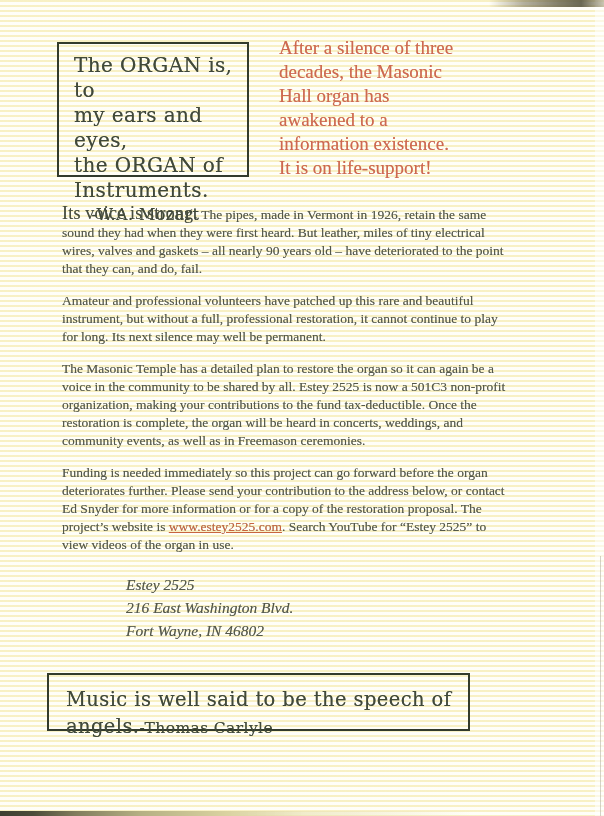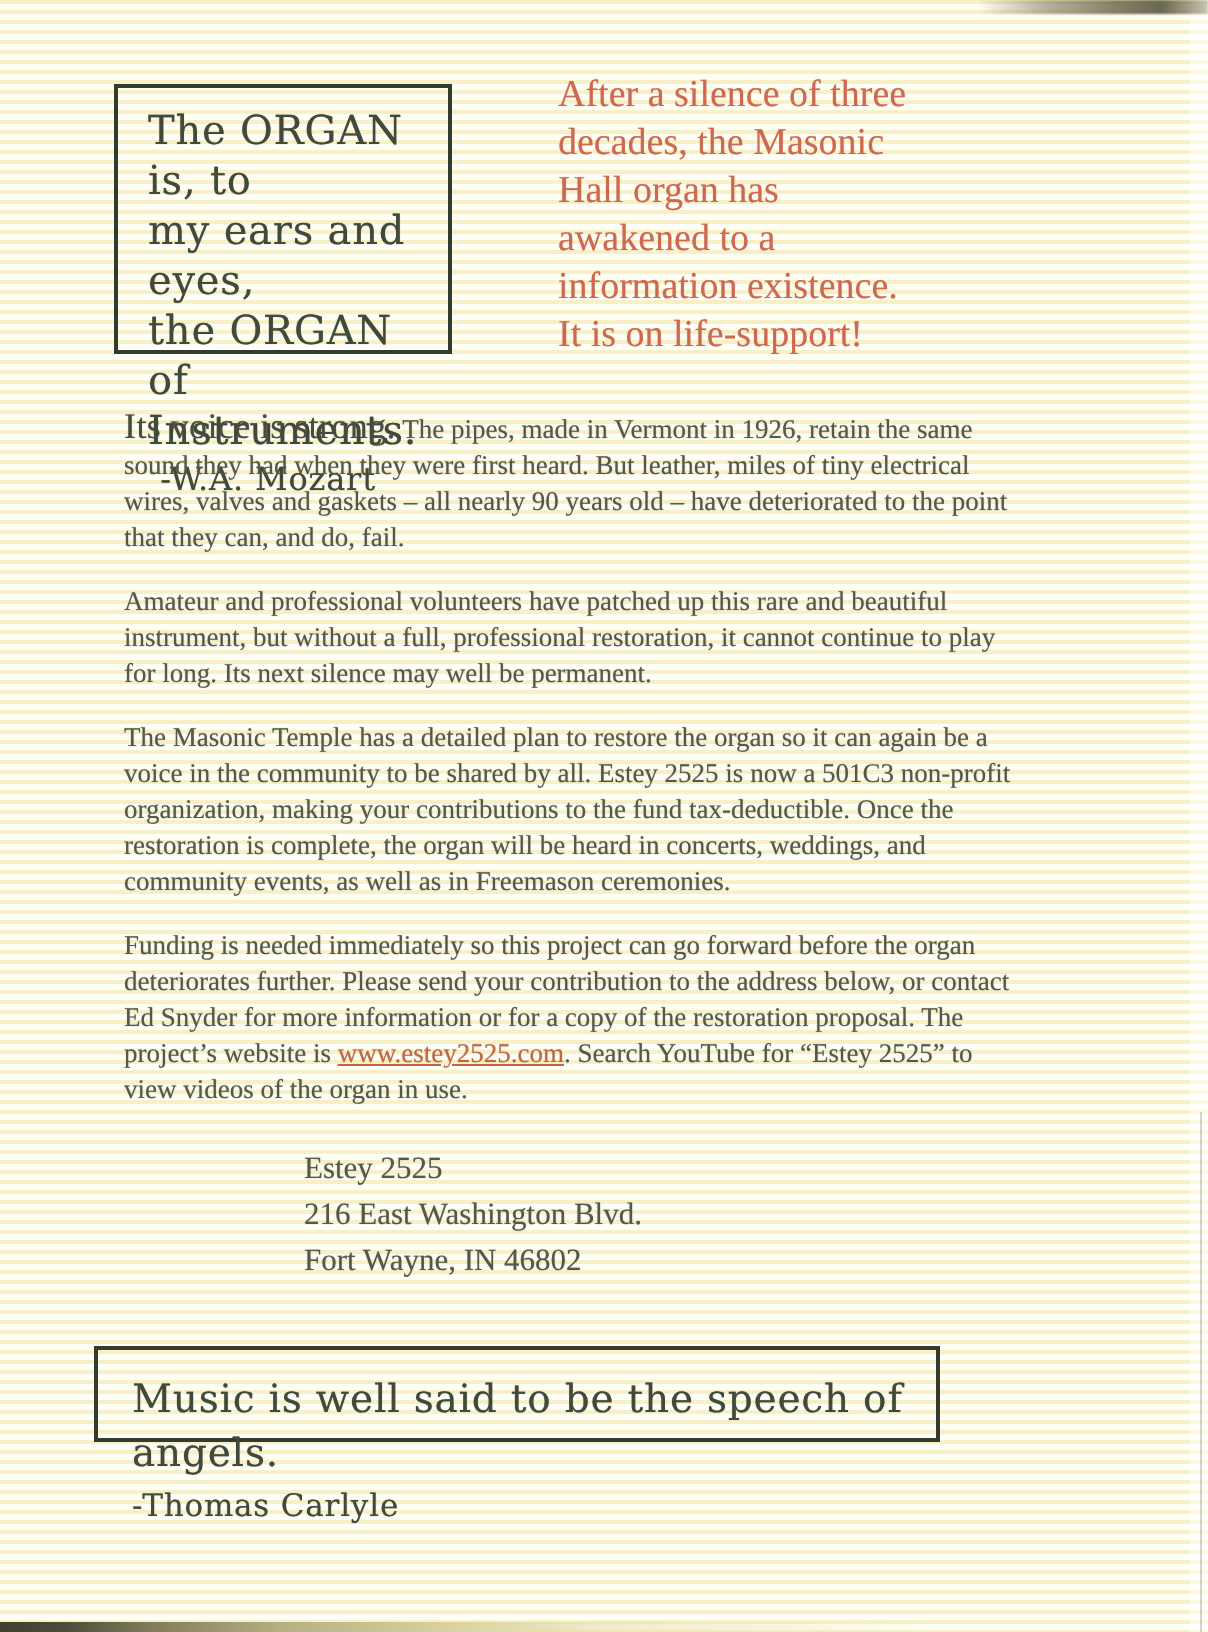--- a/index.html
+++ b/index.html
@@ -53,21 +53,21 @@
   .quote-box {
     position: absolute;
     border: 2px solid var(--border, #333b2c);
     color: var(--ink-green, #41493a);
     font-family: "DejaVu Serif", serif;
     letter-spacing: 0.4px;
     text-shadow: 0 0 0.5px rgba(58,68,50,0.6);
     box-sizing: border-box;
   }
   .quote-box-top {
-    left: 57px; top: 42px; width: 169px; height: 135px;
+    left: 57px; top: 42px; width: 192px; height: 135px;
     padding: 9px 6px 0 15px;
     font-size: 20px; line-height: 25px;
   }
   .quote-attribution-top {
     text-align: center;
     padding-right: 24px;
     font-size: 16px;
     line-height: 24px;
   }
 
@@ -94,35 +94,35 @@
     letter-spacing: 0.2px;
     margin-top: 43px;
   }
   .website-link {
     color: var(--link, #c8653f);
     text-decoration: underline;
     cursor: pointer;
   }
 
   .address {
-    margin: 19px 0 0 90px;
+    margin: 19px 0 0 64px;
     font-size: 15.5px;
     line-height: 23px;
+    font-style: italic;
   }
 
   .quote-box-bottom {
-    left: 47px; top: 673px; width: 423px; height: 48px;
+    left: 47px; top: 673px; width: 423px; height: 58px;
     padding: 11px 0 0 17px;
     font-size: 19.5px; line-height: 27px;
   }
   .quote-bottom-row {
     display: flex;
     align-items: baseline;
     padding-right: 36px;
-    flex-direction: column;
   }
   .quote-attribution-bottom { font-size: 15.5px; }
 </style>
 </head>
 <body>
 
 <div class="page">
 
   <div class="right-strip"></div>
   <div class="right-line"></div>

